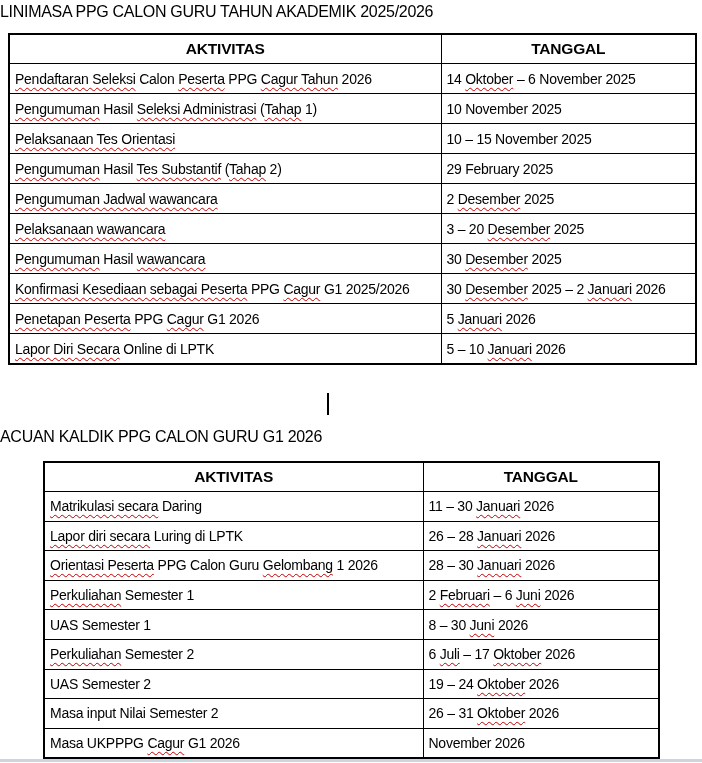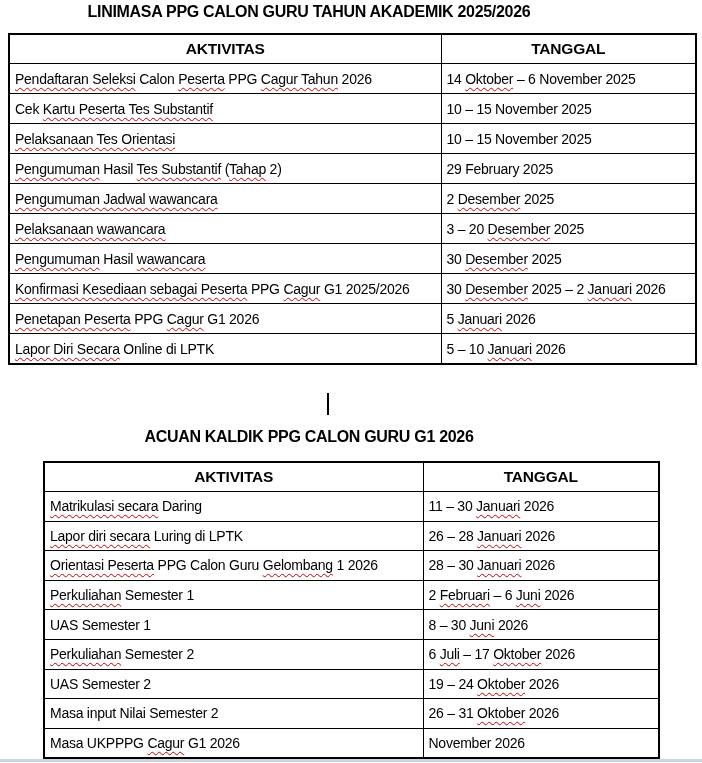--- a/index.html
+++ b/index.html
@@ -1,22 +1,22 @@
 <!DOCTYPE html>
 <html><head>
 <meta charset="utf-8">
 <style>
   html,body{margin:0;padding:0;}
   body{
     width:702px;height:763px;position:relative;background:#ffffff;
     font-family:"Liberation Sans",sans-serif;color:#000;overflow:hidden;
   }
   .doc-title{
-    position:absolute;left:0;width:618px;text-align:center;
-    font-weight:bold;font-size:16px;letter-spacing:-0.3px;white-space:nowrap;
+    position:absolute;left:0;width:618px;text-align:left;
+    font-weight:normal;font-size:16px;letter-spacing:-0.3px;white-space:nowrap;
   }
   #title1{top:3px;}
   #title2{top:428px;}
   table{border-collapse:collapse;table-layout:fixed;position:absolute;background:#fff;}
   #table1{left:8px;top:33px;width:687px;}
   #table2{left:43px;top:461px;width:615px;}
   table,th,td{border:1px solid #000;}
   table{border-width:2px;}
   th{
     font-weight:bold;font-size:15.5px;vertical-align:middle;
@@ -59,22 +59,22 @@
       <th>AKTIVITAS</th>
       <th>TANGGAL</th>
     </tr>
   </thead>
   <tbody id="table1-body">
       <tr>
         <td><span class="sq">Pendaftaran Seleksi</span><span> Calon </span><span class="sq">Peserta</span><span> PPG </span><span class="sq">Cagur Tahun</span><span> 2026</span></td>
         <td><span>14 </span><span class="sq">Oktober</span><span> – 6 November 2025</span></td>
       </tr>
       <tr>
-        <td><span>Cek </span><span class="sq">Kartu Peserta Tes Substantif</span></td>
-        <td><span>10 – 15 November 2025</span></td>
+        <td><span class="sq">Pengumuman</span><span> Hasil </span><span class="sq">Seleksi Administrasi</span><span> (</span><span class="sq">Tahap</span><span> 1)</span></td>
+        <td><span>10 November 2025</span></td>
       </tr>
       <tr>
         <td><span class="sq">Pelaksanaan Tes Orientasi</span></td>
         <td><span>10 – 15 November 2025</span></td>
       </tr>
       <tr>
         <td><span class="sq">Pengumuman</span><span> Hasil </span><span class="sq">Tes Substantif</span><span> (</span><span class="sq">Tahap</span><span> 2)</span></td>
         <td><span>29 February 2025</span></td>
       </tr>
       <tr>

